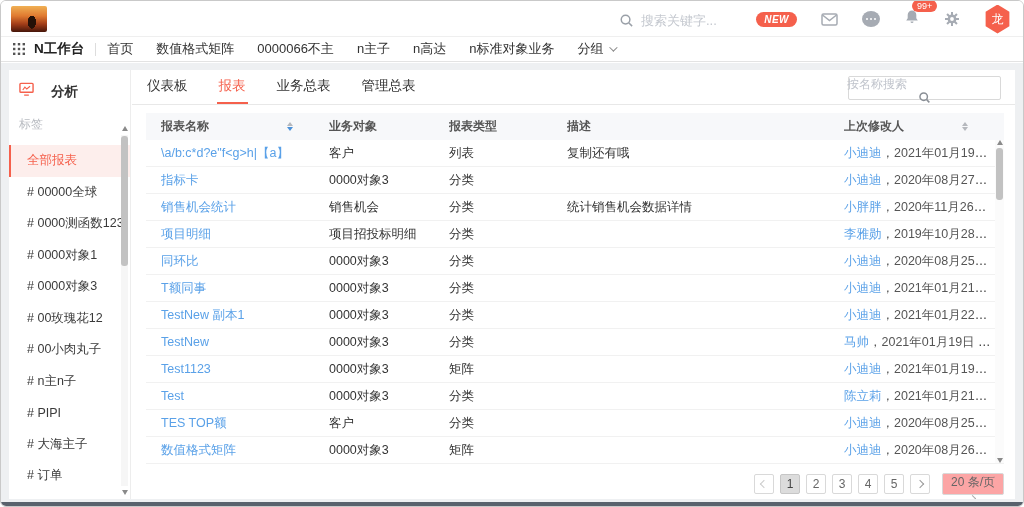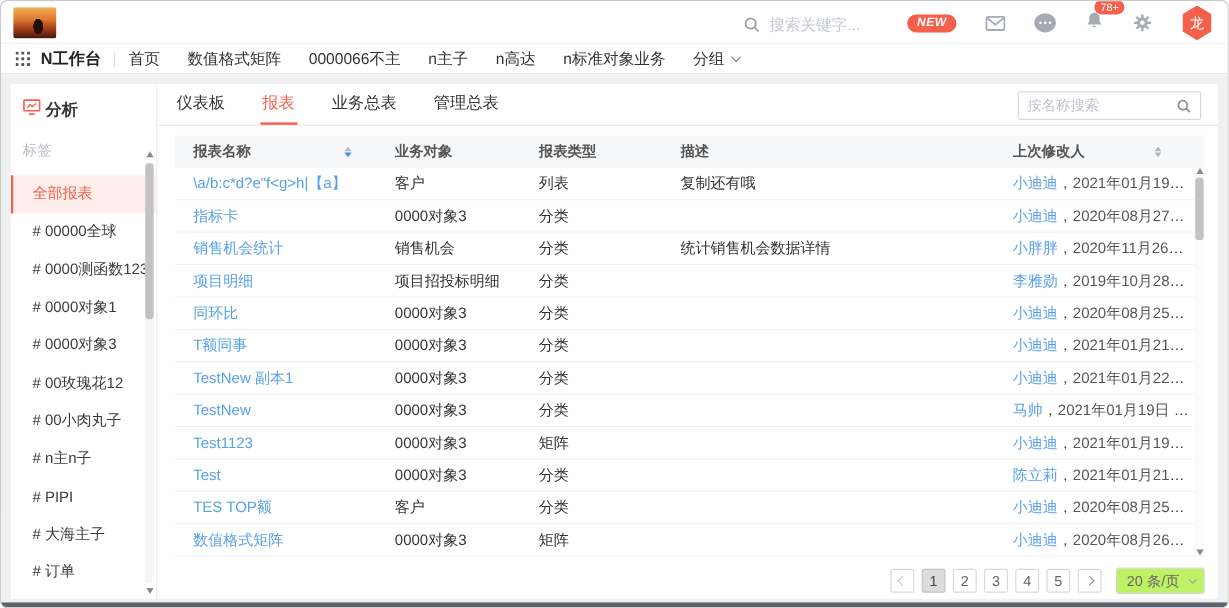--- a/index.html
+++ b/index.html
@@ -45,21 +45,21 @@
   .chev-down { width:6px; height:6px; border-right:1.4px solid #888; border-bottom:1.4px solid #888;
     transform:rotate(45deg) translateY(-2px); display:inline-block; }
 
   
   .workarea { position:absolute; top:62px; left:0; right:0; bottom:4px; background:#eef0f2; }
   .panel { position:absolute; top:7px; left:8px; right:8px; bottom:3px; background:#fff; overflow:hidden; }
   .window-edge { position:absolute; left:0; right:0; bottom:0; height:4px; background:#59626d; }
 
   
   .sidebar { position:absolute; top:0; left:0; bottom:0; width:122px; border-right:1px solid #ededed; overflow:hidden; }
-  .sb-head { display:flex; align-items:center; gap:4px; padding:12px 0 0 10px; }
+  .sb-head { display:flex; align-items:center; gap:17px; padding:12px 0 0 10px; }
   .sb-title { font-size:13.5px; font-weight:bold; color:#333; }
   .sb-label { font-size:12px; color:#b9bcc2; margin:15px 0 0 10px; }
   .sb-list { margin-top:12px; }
   .sb-item { height:31.5px; display:flex; align-items:center; padding-left:18px; font-size:12.5px; color:#3a3a3a;
     cursor:pointer; white-space:nowrap; }
   .sb-item.active { color:#f5604c; background:#fdeeec; border-left:2px solid #f5604c; padding-left:16px; }
   .sb-scroll { position:absolute; right:1px; top:56px; bottom:4px; width:9px; }
   .scroll-track { position:absolute; left:1px; right:1px; top:9px; bottom:9px; background:#f6f6f6; }
   .scroll-thumb { position:absolute; left:1px; right:1px; background:#c2c2c2; border-radius:3px; }
   .arr-up, .arr-dn { position:absolute; left:50%; transform:translateX(-50%); width:0; height:0;
@@ -68,21 +68,21 @@
   .arr-dn { bottom:0; border-top:5px solid #8a8a8a; }
 
   
   .main { position:absolute; left:123px; right:0; top:0; bottom:0; }
   .tabs-row { height:35px; border-bottom:1px solid #e8e8e8; display:flex; align-items:stretch;
     padding-left:13px; position:relative; }
   .tab { font-size:13.5px; color:#333; margin-right:27px; display:flex; align-items:center;
     border-bottom:2px solid transparent; cursor:pointer; padding:0 2px; }
   .tab.active { color:#f5604c; border-bottom-color:#f5604c; }
   .tbl-search { position:absolute; right:14px; top:6px; width:153px; height:24px; border:1px solid #d9d9d9;
-    border-radius:2px; display:flex; align-items:center; padding:0 7px; background:#fff; }
+    border-radius:2px; display:flex; align-items:center; padding:0 7px; background:#fff;flex-direction:column; }
   .tbl-search input { flex:1; border:none; outline:none; font-size:12px; color:#666; background:transparent; min-width:0; }
   .tbl-search input::placeholder { color:#c0c4cc; }
 
   .table-wrap { position:relative; margin:8px 11px 0 14px; }
   .thead, .trow { display:flex; align-items:center; padding-left:15px; }
   .thead { height:27px; background:#f7f8fa; font-size:12px; color:#555; font-weight:bold; }
   .trow { height:27px; border-bottom:1px solid #f1f1f1; font-size:12.5px; color:#333; background:#fff; }
   .c-name { width:168px; } .c-obj { width:120px; } .c-type { width:118px; } .c-desc { width:277px; }
   .c-mod { flex:1; }
   .th { display:flex; align-items:center;font-family:Liberation Serif, serif; }
@@ -98,21 +98,21 @@
   .tbl-scroll .scroll-thumb { top:8px; height:52px; }
 
   .pager { display:flex; align-items:center; justify-content:flex-end; gap:6px; margin:9px 11px 0 0; }
   .pbtn { min-width:20px; height:20px; border:1px solid #d9d9d9; border-radius:2px; background:#fff;
     display:flex; align-items:center; justify-content:center; font-size:12px; color:#666; cursor:pointer; }
   .pbtn.active { background:#dcdcdc; border-color:#c6c6c6; color:#444; }
   .parrow { width:6px; height:6px; border-right:1.4px solid #999; border-bottom:1.4px solid #999; display:inline-block; }
   .parrow.left { transform:rotate(135deg); border-color:#ccc; }
   .parrow.right { transform:rotate(-45deg); }
   .page-size { height:22px; border:1px solid #d9d9d9; border-radius:2px; display:flex; align-items:center;
-    gap:7px; padding:0 8px; font-size:12px; color:#666; margin-left:6px; cursor:pointer; background:#bef264; }
+    gap:7px; padding:0 8px; font-size:12px; color:#666; margin-left:6px; cursor:pointer; background:#fca5a5;flex-direction:column; }
   .page-size .chev-down { width:5px; height:5px; border-color:#aaa; }
 </style>
 </head>
 <body>
 
 <div class="screen">
 
   <div class="topbar">
     <div class="logo"></div>
     <div class="top-search">
@@ -133,21 +133,21 @@
         </svg>
       </span>
       <span class="chat-icon"></span>
       <span class="bell-wrap">
         <span class="icon-gray">
           <svg width="16" height="16" viewBox="0 0 16 16" fill="#a6abb3">
             <path d="M8 1.5a4.3 4.3 0 0 0-4.3 4.3v3.4L2.2 11.4h11.6l-1.5-2.2V5.8A4.3 4.3 0 0 0 8 1.5z"></path>
             <path d="M6.5 12.5a1.5 1.5 0 0 0 3 0z"></path>
           </svg>
         </span>
-        <span class="badge-99">78+</span>
+        <span class="badge-99">99+</span>
       </span>
       <span class="icon-gray">
         <svg width="16" height="16" viewBox="0 0 16 16">
           <g fill="#a6abb3">
             <rect x="7" y="1" width="2" height="14"></rect>
             <rect x="1" y="7" width="14" height="2"></rect>
             <rect x="7" y="1" width="2" height="14" transform="rotate(45 8 8)"></rect>
             <rect x="7" y="1" width="2" height="14" transform="rotate(-45 8 8)"></rect>
             <circle cx="8" cy="8" r="4.4"></circle>
               <circle cx="8" cy="8" r="1.9" fill="#fff"></circle>

